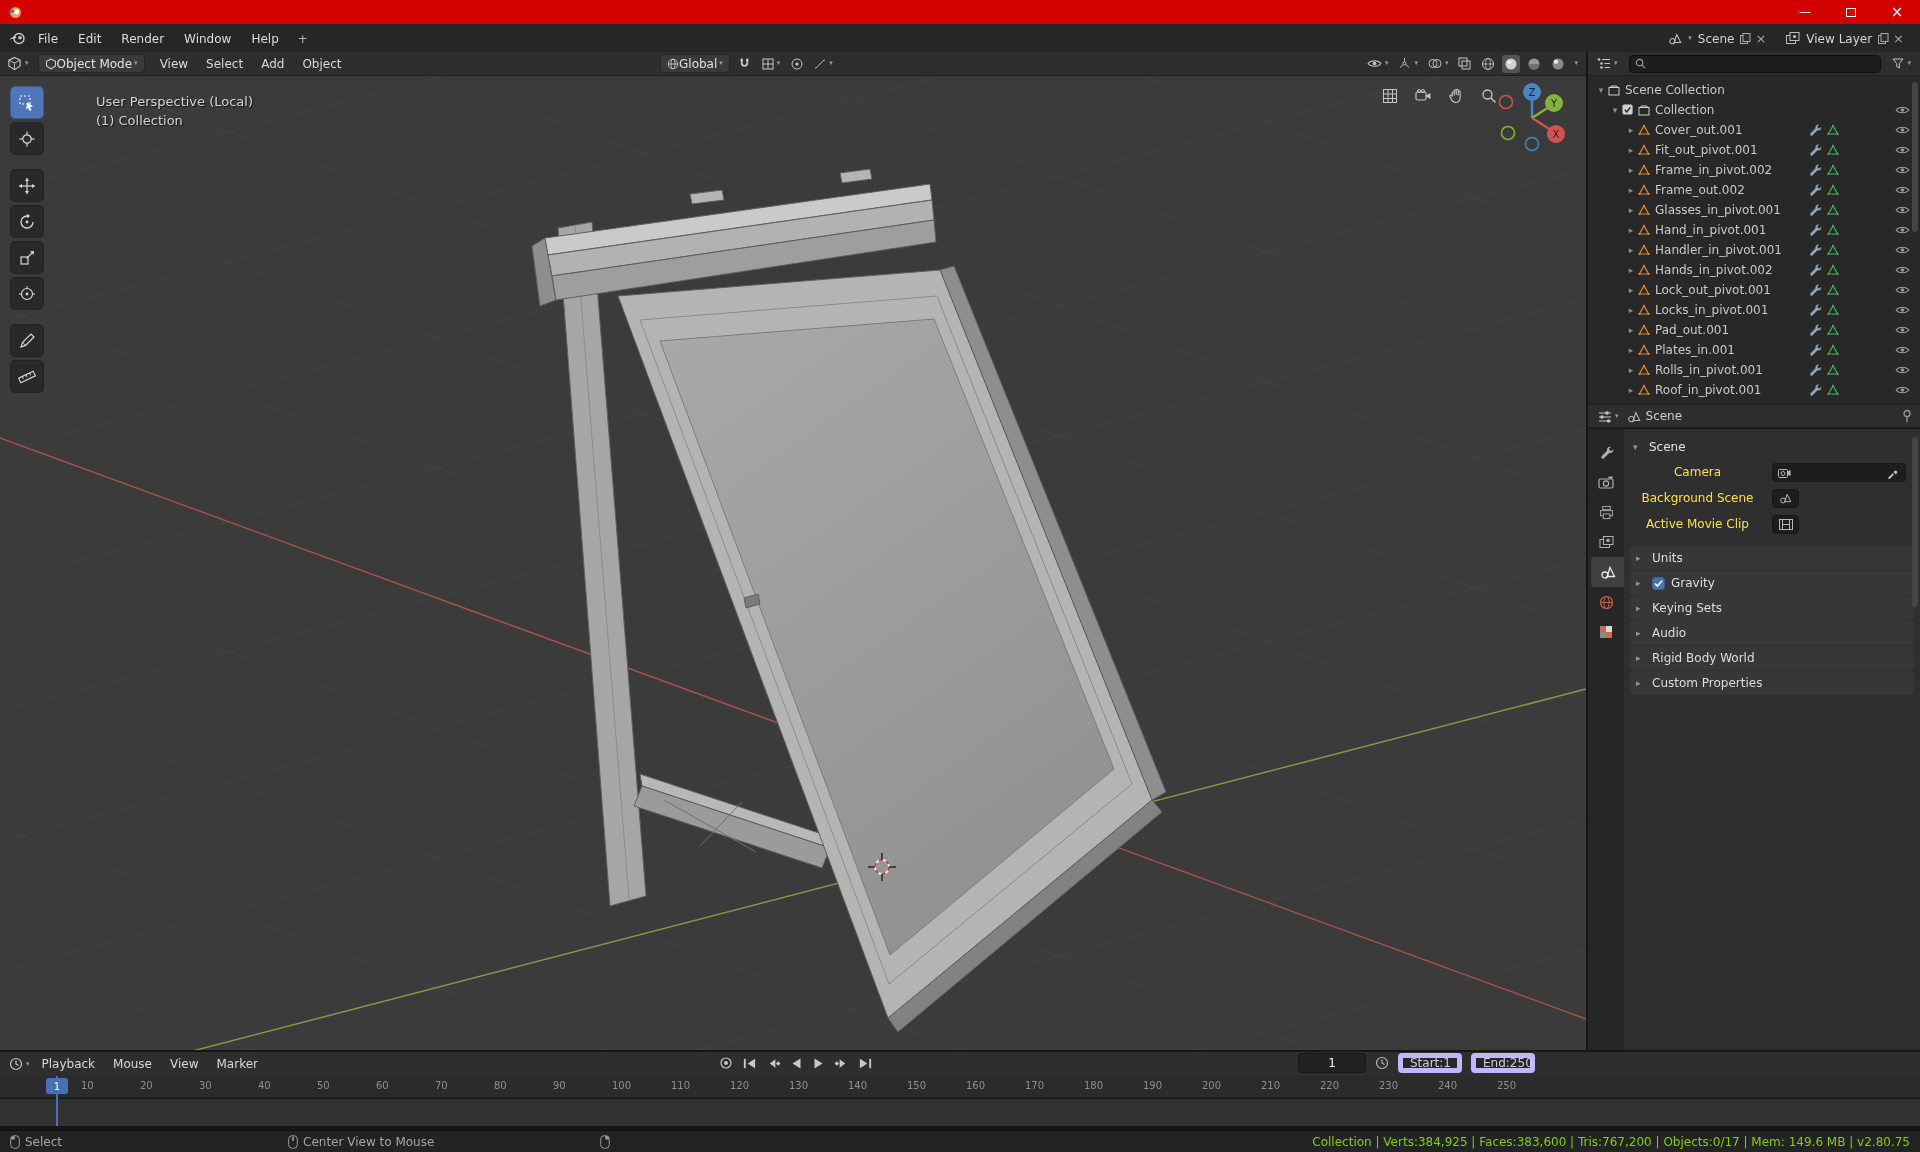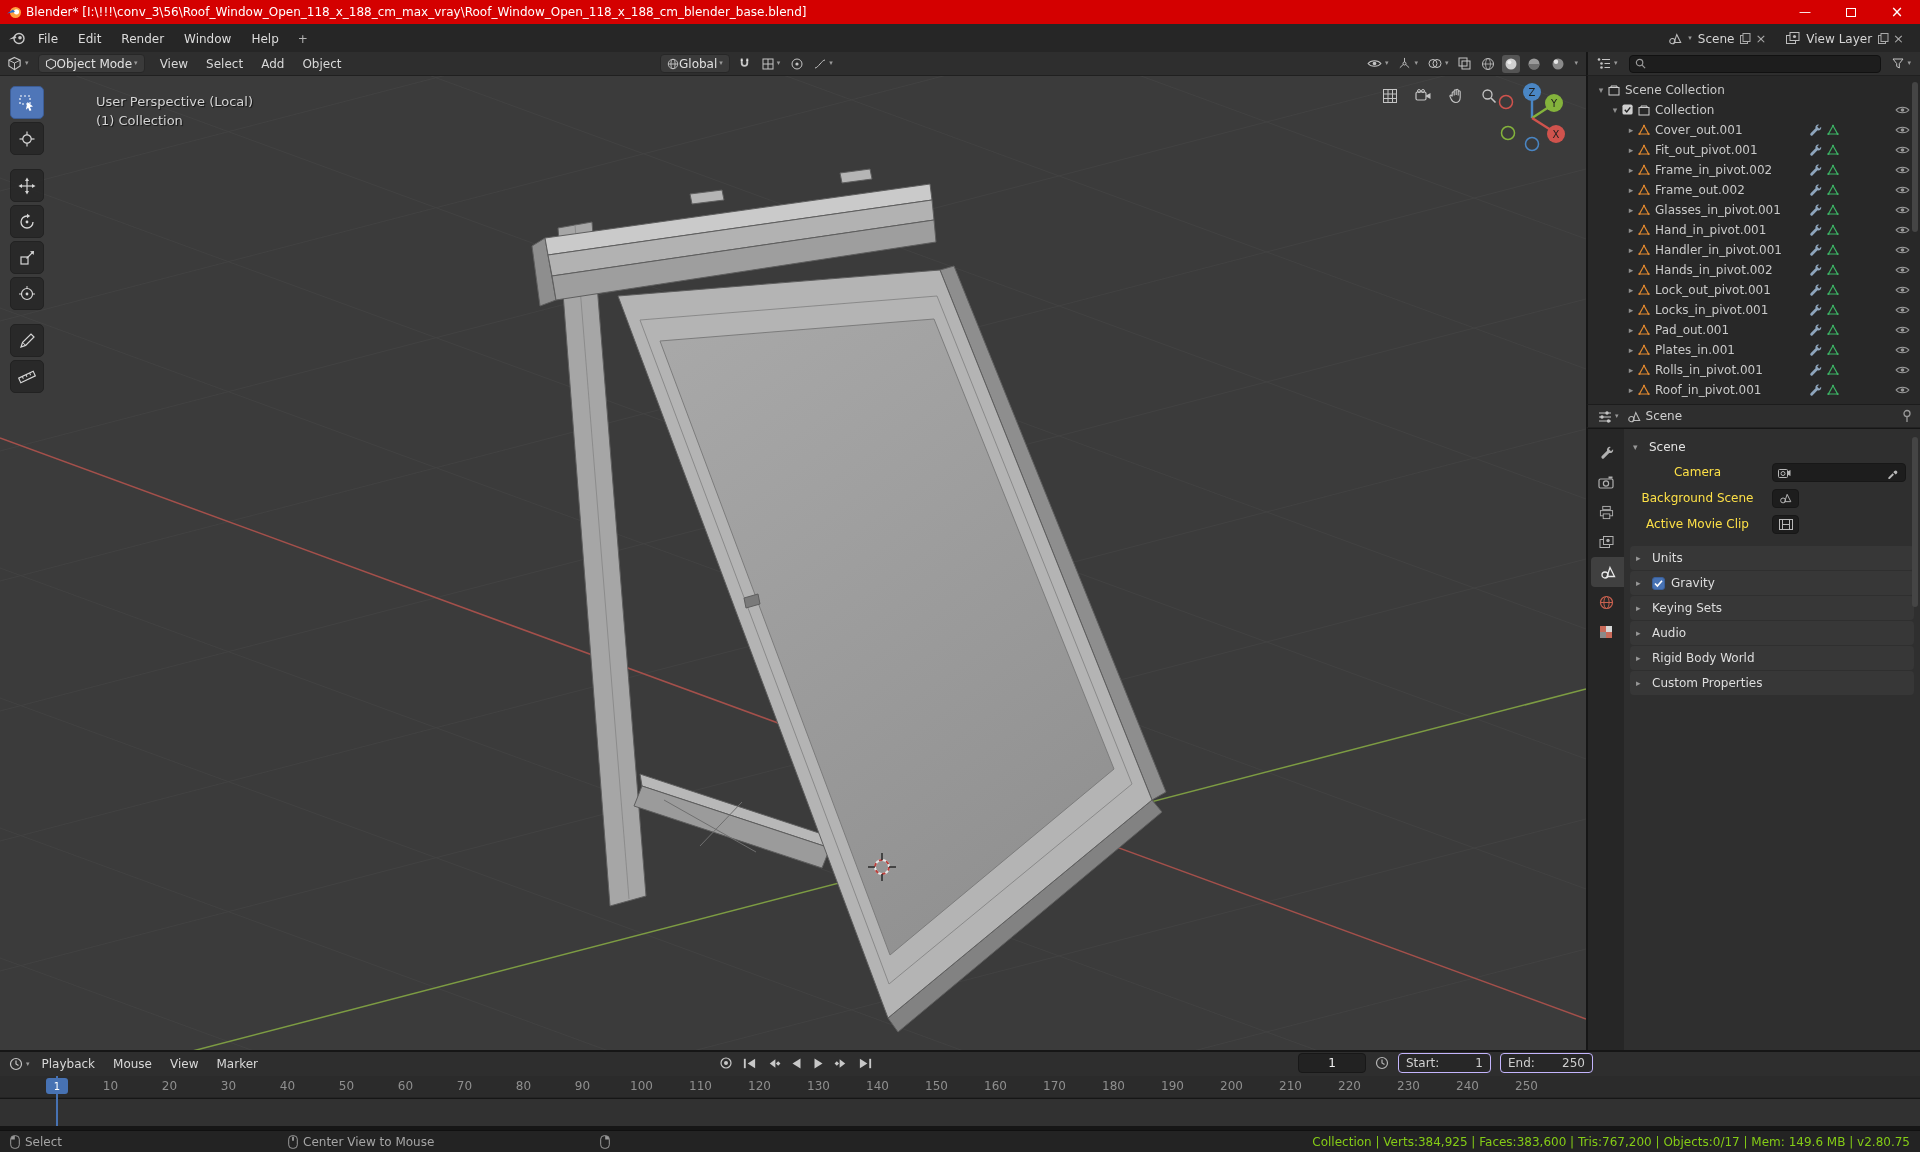--- a/index.html
+++ b/index.html
@@ -98,25 +98,25 @@
           margin:1px 6px;padding:0 6px;color:#dedede}
   .props-scroll{position:absolute;right:2px;top:8px;width:6px;height:170px;background:#454545;border-radius:3px}
 
   
   .tl-header{position:absolute;left:0;top:1050px;width:1920px;height:26px;background:#2e2e2e;
              border-top:2px solid #161616;display:flex;align-items:center}
   .tl-playback{position:absolute;left:716px;top:1050px;height:26px;display:flex;align-items:center;gap:3px}
   .tl-fields{position:absolute;left:1298px;top:1053px;display:flex;align-items:center;gap:9px}
   .tl-frame{width:68px;height:20px;background:#222;border:1px solid #181818;border-radius:4px;
             display:flex;align-items:center;justify-content:center;color:#f0f0f0}
-  .tl-range{width:93px;height:20px;background:#272727;border:1px solid #c4b5fd;border-radius:4px;
+  .tl-range{width:64px;height:20px;background:#272727;border:5px solid #c4b5fd;border-radius:4px;
             display:flex;align-items:center;justify-content:space-between;padding:0 7px;color:#cfcfcf}
   .tl-ruler{position:absolute;left:0;top:1076px;width:1920px;height:22px;background:#2b2b2b;border-bottom:1px solid #242424}
   .ticks{display:flex;padding-left:81px}
-  .tick{width:59px;text-align:center;color:#8f8f8f;font-size:12px;line-height:20px}
+  .tick{width:59px;color:#8f8f8f;font-size:10px;line-height:20px}
   .tl-track{position:absolute;left:0;top:1099px;width:1920px;height:27px;background:#313131}
   .ph-line{position:absolute;left:56px;top:1076px;width:2px;height:50px;background:#4772b3}
   .ph-label{position:absolute;left:46px;top:1078px;width:22px;height:16px;background:#4772b3;border-radius:3px;
             color:#fff;font-size:10px;display:flex;align-items:center;justify-content:center}
 
   
   .statusbar{position:absolute;left:0;top:1130px;width:1920px;height:22px;background:#232323;
              border-top:1px solid #101010;display:flex;align-items:center;color:#a5a5a5;padding:0 10px;gap:6px}
   .sb-group{display:flex;align-items:center;gap:5px}
   .sb-stats{margin-left:auto;color:#84cc16}
@@ -125,21 +125,20 @@
 <body>
 
 <div class="app">
 
   <div class="titlebar">
     <svg width="16" height="16" viewBox="0 0 16 16" style="margin-left:6px">
       <circle cx="9.5" cy="8.5" r="5.5" fill="#ff9f3e"></circle>
       <circle cx="10.5" cy="7.8" r="2.6" fill="#fff"></circle>
       <path d="M1 9.5 L7 5.5 9 8z" fill="#2a6ecb"></path>
     </svg>
-    <span class="title">Blender* [I:\!!!\conv_3\56\Roof_Window_Open_118_x_188_cm_max_vray\Roof_Window_Open_118_x_188_cm_blender_base.blend]</span>
     <div class="win-controls">
       <span class="win-btn">—</span>
       <span class="win-btn">
           <span class="maxbox"></span>
         </span>
       <span class="win-btn" style="font-size:15px">×</span>
     </div>
   </div>
 
   <div class="topbar">

